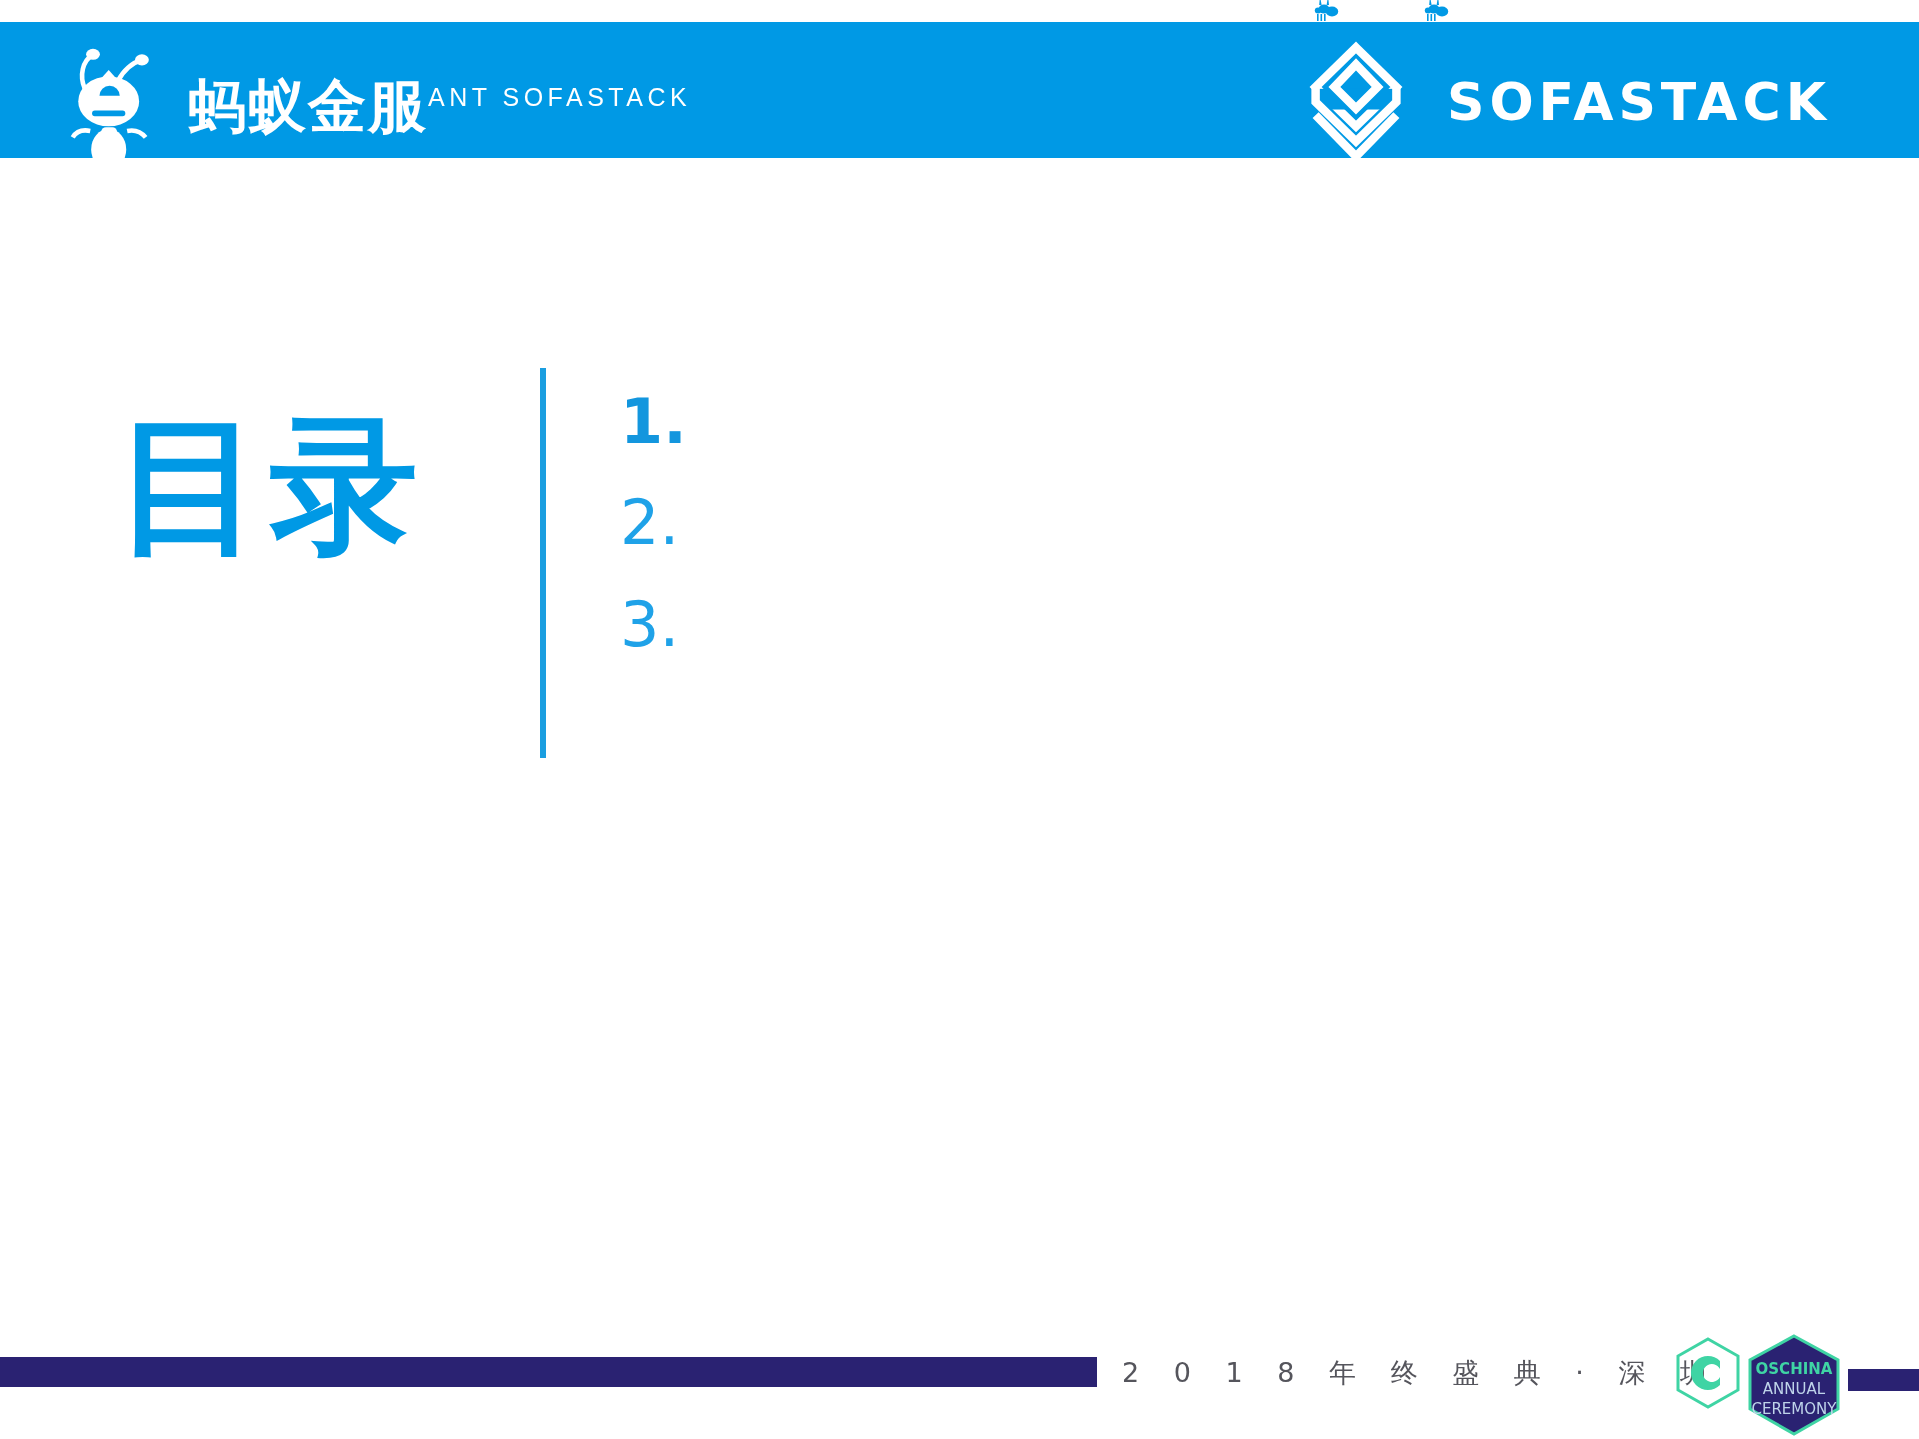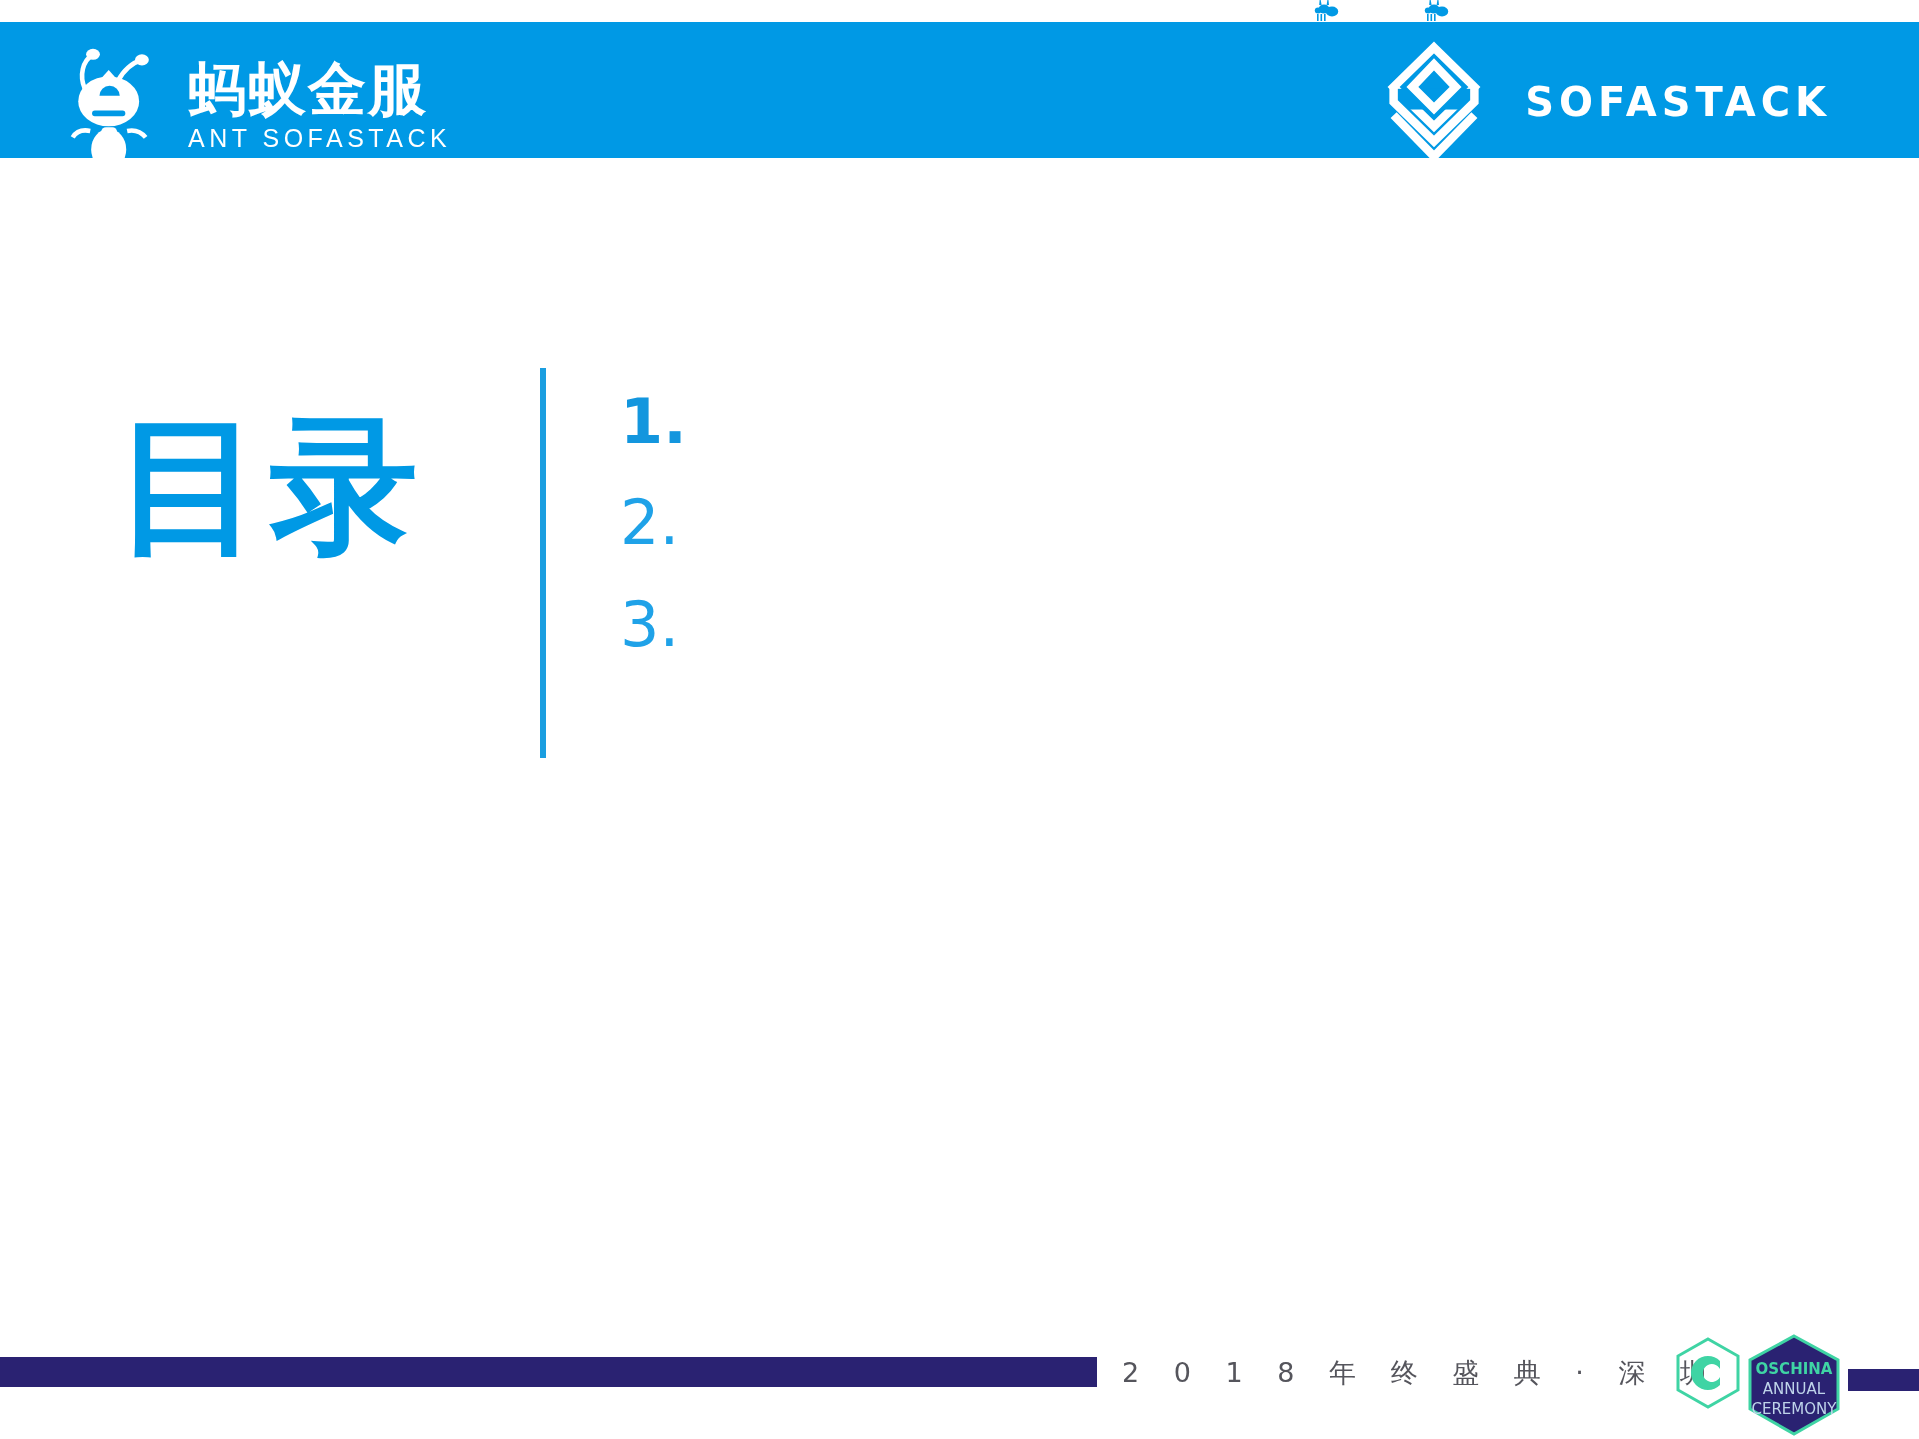--- a/index.html
+++ b/index.html
@@ -47,21 +47,21 @@
   
   .ant-logo-group {
     position: absolute;
     left: 62px;
     top: 24px;
     display: flex;
     align-items: center;
     gap: 16px;
   }
   .ant-mark { width: 110px; height: 120px; display:block; }
-  .ant-wordmark { display: flex; flex-direction: column; align-items: flex-start; }
+  .ant-wordmark { display: flex; flex-direction: row; align-items: flex-start; }
   .ant-cn {
     font-size: 58px;
     font-weight: 700;
     color: #ffffff;
     line-height: 1;
     letter-spacing: 2px;
   }
   .ant-en {
     font-size: 25px;
     font-weight: 400;
@@ -74,21 +74,21 @@
   .sofa-logo-group {
     position: absolute;
     right: 88px;
     top: 18px;
     display: flex;
     align-items: center;
     gap: 38px;
   }
   .sofa-mark { width: 106px; height: 124px; display:block; }
   .sofa-word {
-    font-size: 40px;
+    font-size: 52px;
     font-weight: 700;
     color: #ffffff;
     letter-spacing: 5px;
     font-family: "DejaVu Sans", sans-serif;
   }
 
   
   .agenda {
     position: absolute;
     left: 0;

